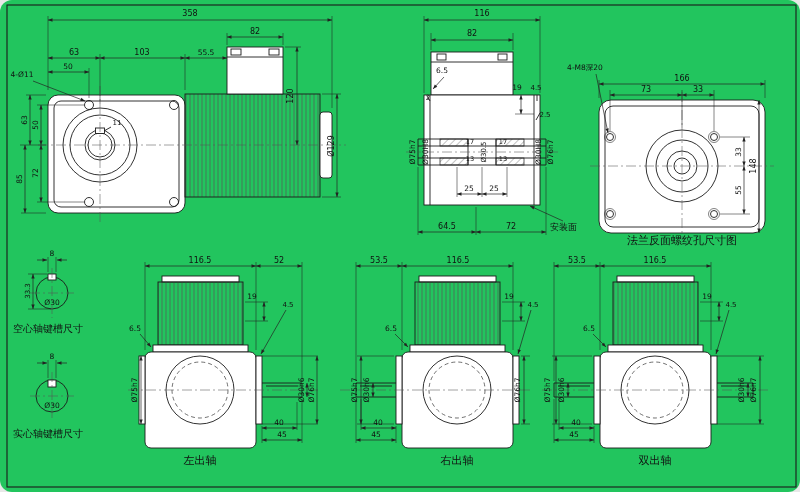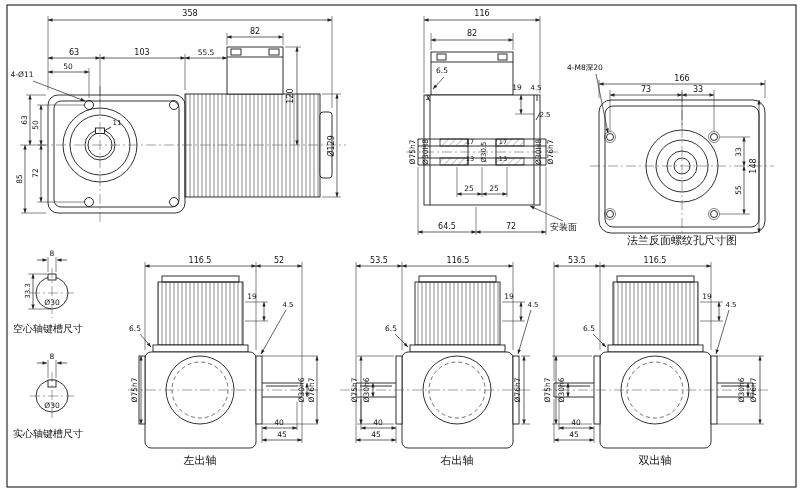--- a/index.html
+++ b/index.html
@@ -1,16 +1,16 @@
 <!DOCTYPE html>
 <html><head>
 <meta charset="utf-8">
 <style>
   html,body{margin:0;padding:0;background:#e8e8e8;}
-  .sheet{width:800px;height:492px;background:#ffffff;position:relative;margin:0 auto;}
+  .sheet{width:800px;height:492px;background:#22c55e;position:relative;margin:0 auto;border-radius:12px;}
   svg{display:block}
   .ln{stroke:#1b1b1b;stroke-width:0.9;fill:none;}
   .lnw{stroke:#1b1b1b;stroke-width:0.9;fill:#ffffff;}
   .thin{stroke:#1b1b1b;stroke-width:0.55;fill:none;}
   .cl{stroke:#555;stroke-width:0.55;stroke-dasharray:10 3 2 3;fill:none;}
   .dash{stroke:#333;stroke-width:0.7;stroke-dasharray:4 3;fill:none;}
   .dim{stroke:#222;stroke-width:0.7;fill:none;marker-start:url(#ah);marker-end:url(#ah);}
   .dimA{stroke:#222;stroke-width:0.7;fill:none;marker-end:url(#ah);}
   .ext{stroke:#222;stroke-width:0.55;fill:none;}
   .fins{stroke:#1b1b1b;stroke-width:0.9;fill:url(#finp);}

